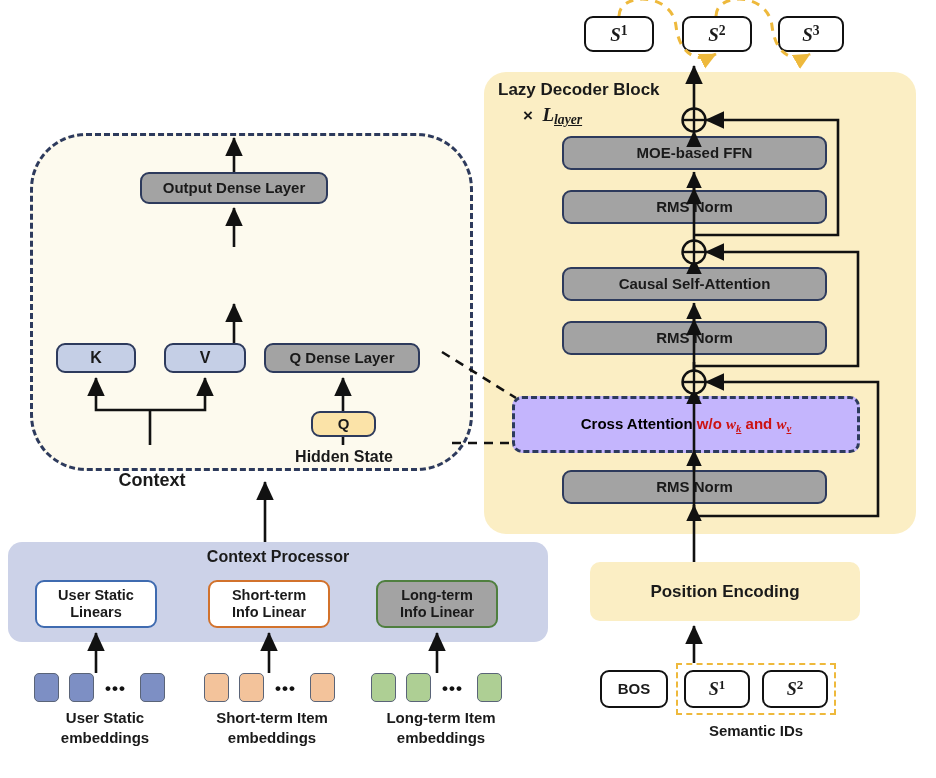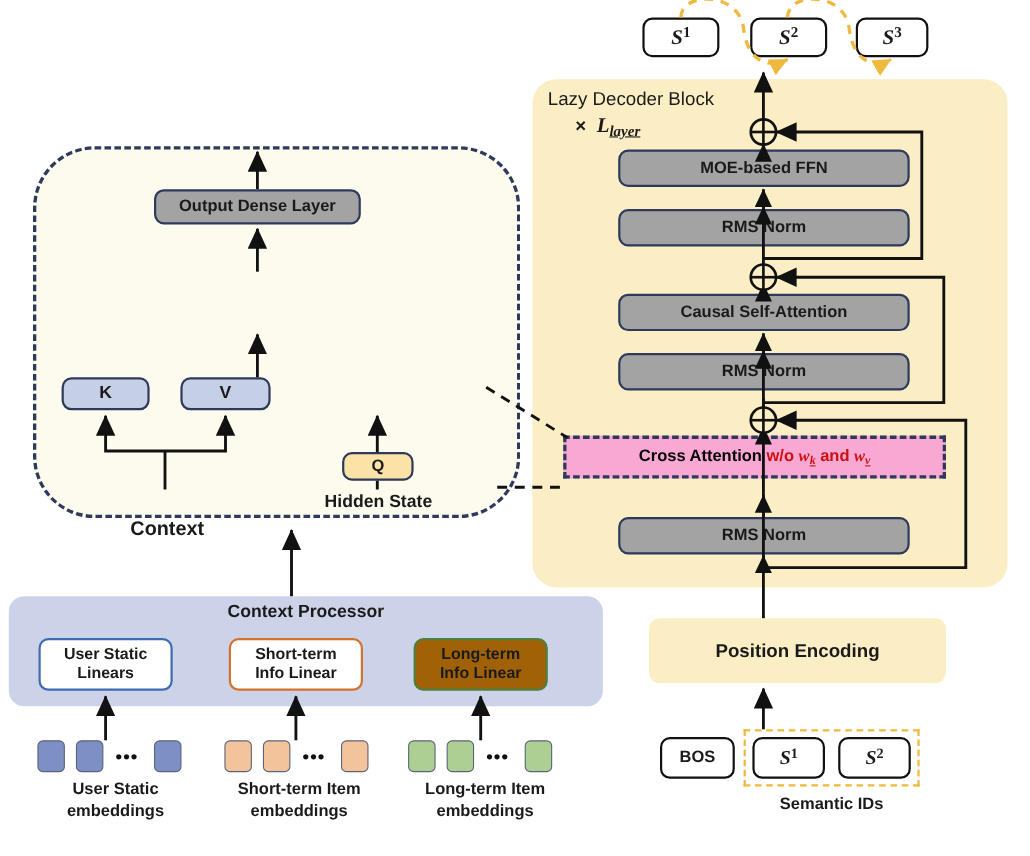--- a/index.html
+++ b/index.html
@@ -42,22 +42,22 @@
   }
   #position-encoding {
     position:absolute; left:590px; top:562px; width:270px; height:59px;
     background:#fbeec4; border-radius:10px;
     display:flex; align-items:center; justify-content:center;
     font-weight:700; font-size:17px; color:#1a1a1a;
   }
 
   
   #cross-attn {
-    position:absolute; left:512px; top:396px; width:348px; height:39px;
-    border:3px dashed #2d3a5c; background:#f9a8d4; border-radius:0;
+    position:absolute; left:512px; top:396px; width:348px; height:57px;
+    border:3px dashed #2d3a5c; background:#c4b5fd; border-radius:10px;
     box-sizing:border-box;
     display:flex; align-items:center; justify-content:center;
     font-weight:600; font-size:15px; white-space:nowrap;
   }
   .red { color:#cc1111; }
   .mi { font-family:"Liberation Serif", serif; font-style:italic; font-weight:700; }
   .sub { font-size:0.72em; vertical-align:-0.25em; font-style:italic;text-decoration:underline; }
   .sup { font-size:0.72em; vertical-align:0.45em; font-style:normal; }
 
   
@@ -87,21 +87,21 @@
   </div>
   <div class="box box-black" style="left:682px; top:16px; width:70px; height:36px;">
     <span class="mi" style="font-size:19px;"><span>S</span><span class="sup">2</span></span>
   </div>
   <div class="box box-black" style="left:778px; top:16px; width:66px; height:36px;">
     <span class="mi" style="font-size:19px;"><span>S</span><span class="sup">3</span></span>
   </div>
 
   <div id="decoder-block"></div>
 
-  <div class="lbl" style="left:498px; top:80px; font-size:17px; font-weight:400;">Lazy Decoder Block</div>
+  <div class="lbl" style="left:498px; top:80px; font-size:17px; font-weight:700;">Lazy Decoder Block</div>
   <div class="lbl" style="left:523px; top:104px; font-size:17px;">
     <span>×</span>&nbsp;&nbsp;<span class="mi" style="font-size:19px;"><span>L</span><span class="sub">layer</span></span>
   </div>
 
   <div class="box box-navy" style="left:562px; top:136px; width:265px; height:34px; font-size:15px;">
     <span>MOE-based FFN</span>
   </div>
   <div class="box box-navy" style="left:562px; top:190px; width:265px; height:34px; font-size:15px;">
     <span>RMS Norm</span>
   </div>
@@ -125,20 +125,23 @@
   <div class="box box-navy" style="left:140px; top:172px; width:188px; height:32px; font-size:15px;">
     <span>Output Dense Layer</span>
   </div>
 
 
   <div class="box box-navy fill-kv" style="left:56px; top:343px; width:80px; height:30px; font-size:16px;">
     <span>K</span>
   </div>
   <div class="box box-navy fill-kv" style="left:164px; top:343px; width:82px; height:30px; font-size:16px;">
     <span>V</span>
+  </div>
+  <div class="box box-navy" style="left:264px; top:343px; width:156px; height:30px; font-size:15px;">
+    <span>Q Dense Layer</span>
   </div>
   <div class="box box-navy fill-q" style="left:311px; top:411px; width:65px; height:26px; font-size:15px;">
     <span>Q</span>
   </div>
 
   <div class="lbl" style="left:109px; top:470px; width:86px; font-size:18px;">Context</div>
   <div class="lbl" style="left:283px; top:448px; width:122px; font-size:16px;">Hidden State</div>
 
   <div id="context-processor"></div>
   <div class="lbl" style="left:8px; top:548px; width:540px; font-size:16px; font-weight:700;">Context Processor</div>
@@ -147,21 +150,21 @@
               border:2.2px solid #3f6bb0; background:#ffffff;">
     <span>User Static</span>
     <span>Linears</span>
   </div>
   <div class="box" style="left:208px; top:580px; width:122px; height:48px; font-size:14.5px; flex-direction:column;
               border:2.2px solid #d2722c; background:#ffffff;">
     <span>Short-term</span>
     <span>Info Linear</span>
   </div>
   <div class="box" style="left:376px; top:580px; width:122px; height:48px; font-size:14.5px; flex-direction:column;
-              border:2.2px solid #4f7f3f; background:#a16207;">
+              border:2.2px solid #4f7f3f; background:#a3a3a3;">
     <span>Long-term</span>
     <span>Info Linear</span>
   </div>
 
   <div class="emb emb-blue" style="left:34px; top:673px;"></div>
   <div class="emb emb-blue" style="left:69px; top:673px;"></div>
   <div class="dots" style="left:105px; top:679px;">•••</div>
   <div class="emb emb-blue" style="left:140px; top:673px;"></div>
   <div class="lbl" style="left:22px; top:708px; width:166px; font-size:15px; line-height:1.3;">
     <span>User Static</span><br><span>embeddings</span>

